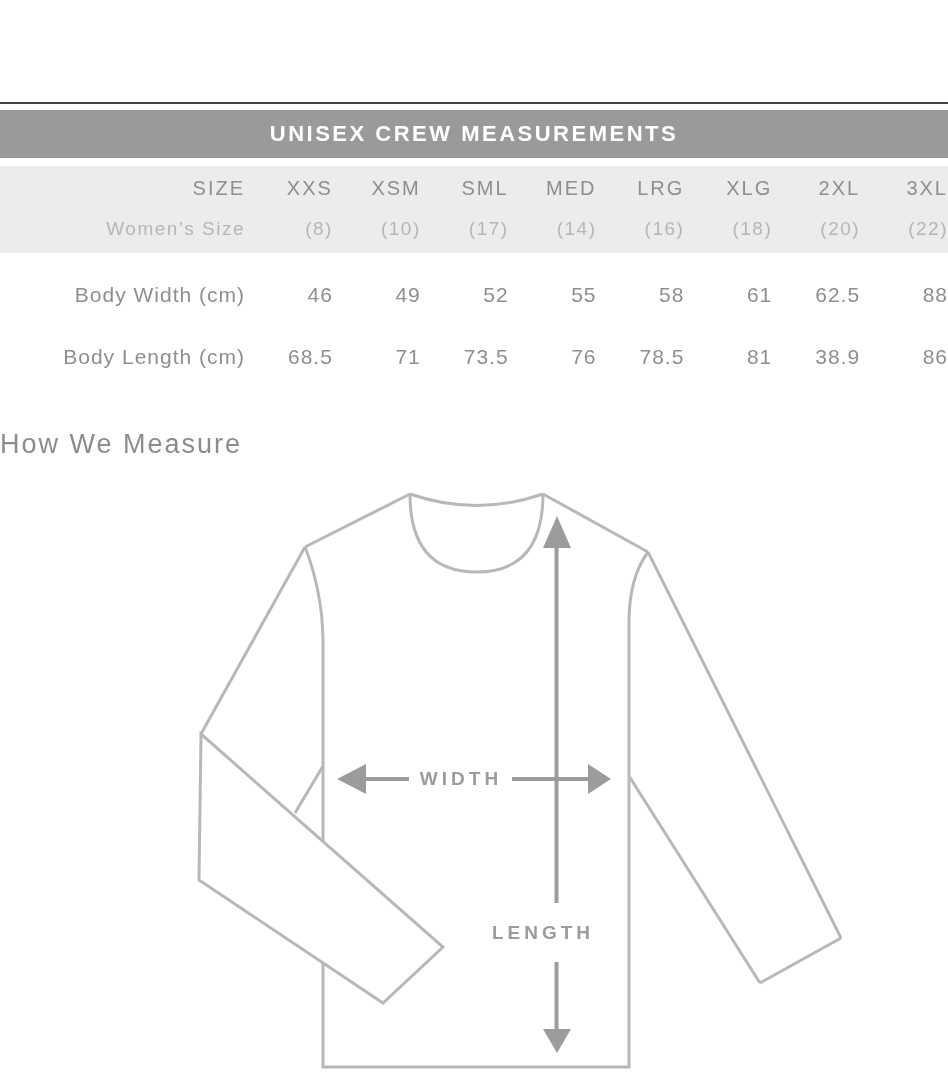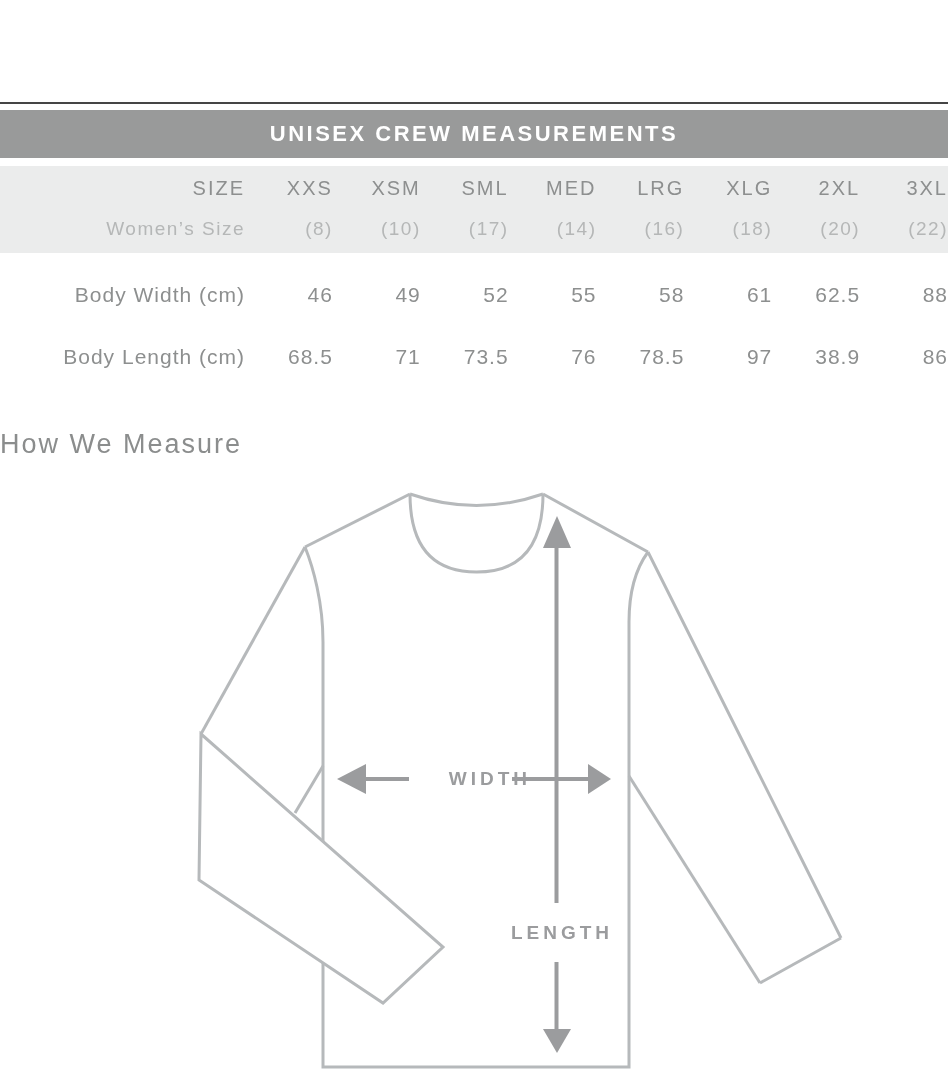--- a/index.html
+++ b/index.html
@@ -22,21 +22,21 @@
   .row-size    { top:166px; height:45px; color:#8d8f8f; font-size:20px; letter-spacing:2px; }
   .row-womens  { top:209px; height:40px; color:#b5b7b7; font-size:19px; letter-spacing:1.5px; }
   .row-width   { top:272px; height:46px; color:#8d8f8f; font-size:21px; letter-spacing:1px; }
   .row-length  { top:334px; height:46px; color:#8d8f8f; font-size:21px; letter-spacing:1px;gap:26px; }
   .section-heading {
     position:absolute; top:429px; left:0; width:500px; height:30px; line-height:30px;
     color:#8b8d8d; font-size:27px; letter-spacing:2px;
   }
   .diagram-svg { position:absolute; top:0; left:0; width:948px; height:1083px; }
   .measure-label {
-    position:absolute; height:28px; line-height:28px; width:140px; text-align:right;
+    position:absolute; height:28px; line-height:28px; width:140px; text-align:center;
     color:#9b9c9e; font-size:19px; font-weight:700; letter-spacing:4px;
   }
   .label-width  { left:391px; top:765px; }
   .label-length { left:473px; top:919px; }
 </style>
 </head>
 <body>
 
 <div class="page">
 
@@ -84,21 +84,21 @@
     <div>88</div>
   </div>
 
   <div class="trow row-length">
     <div>Body Length (cm)</div>
     <div>68.5</div>
     <div>71</div>
     <div>73.5</div>
     <div>76</div>
     <div>78.5</div>
-    <div>97</div>
+    <div>81</div>
     <div>38.9</div>
     <div>86</div>
   </div>
 
   <div class="section-heading">How We Measure</div>
 
   <svg class="diagram-svg" viewBox="0 0 948 1083" xmlns="http://www.w3.org/2000/svg">
 
     <g fill="none" stroke="#b6b9bb" stroke-width="3">
 

